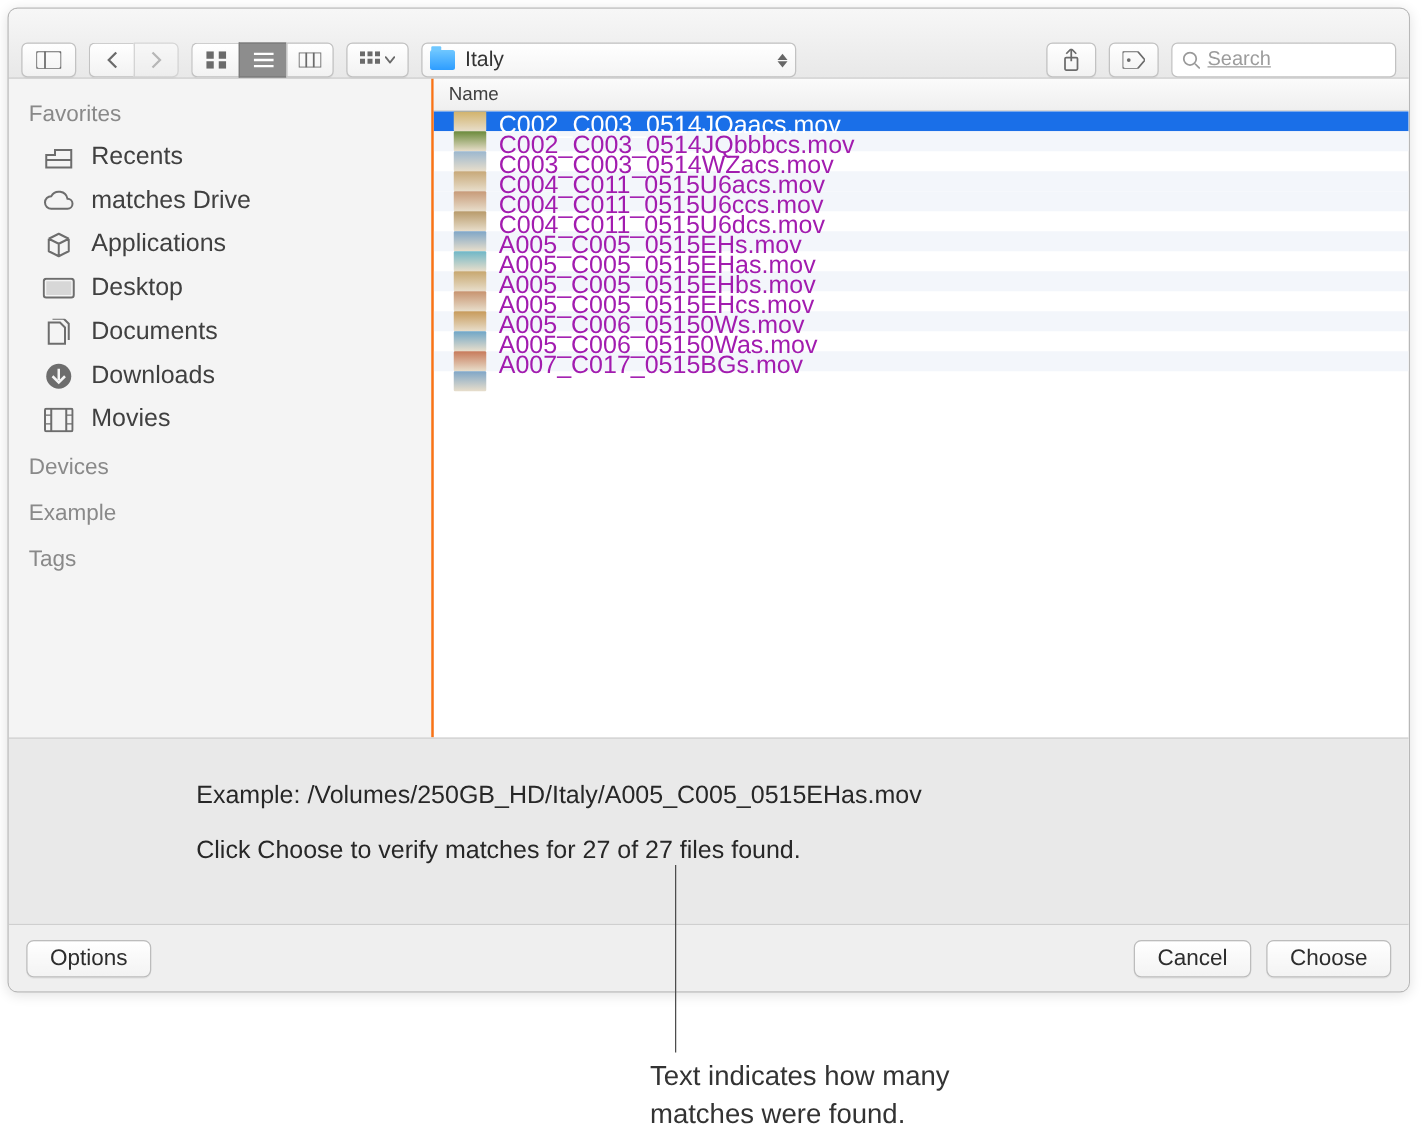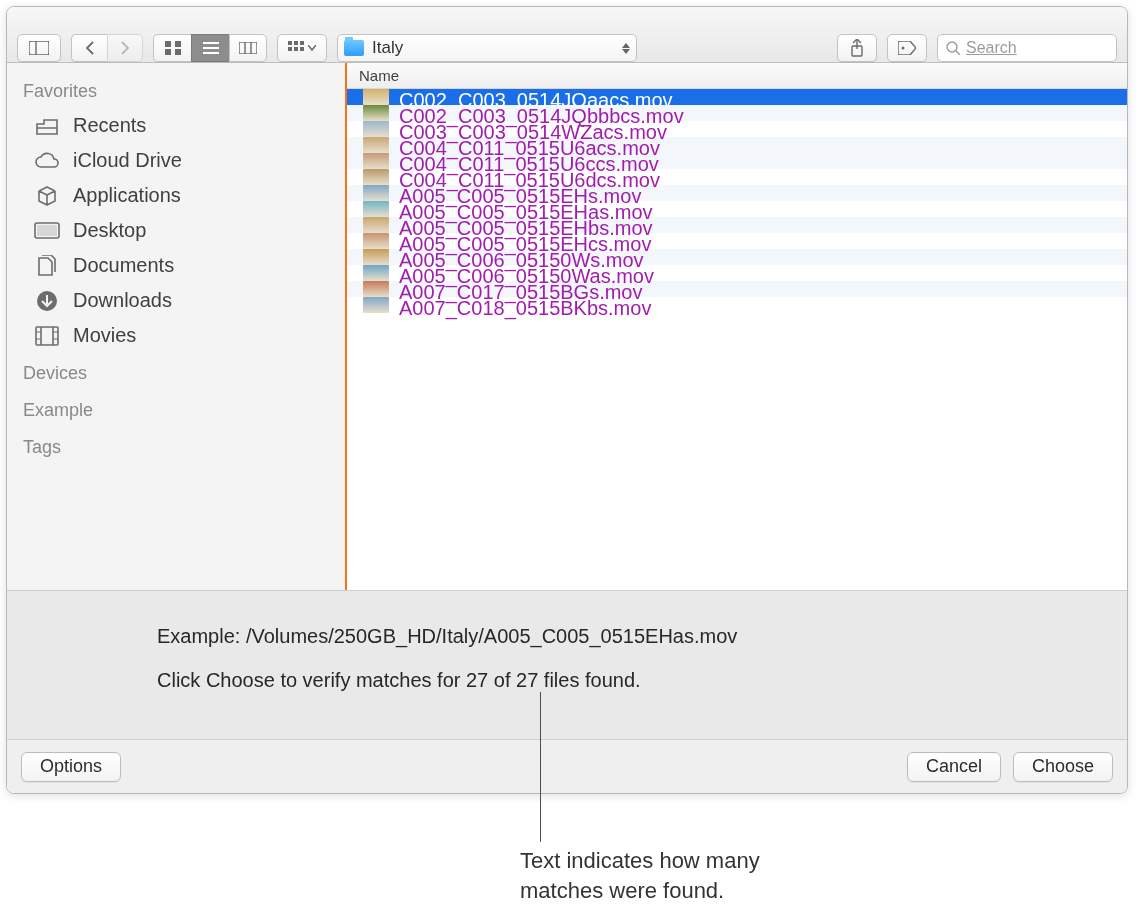--- a/index.html
+++ b/index.html
@@ -314,21 +314,21 @@
               </svg>
             </span>
             <span>Recents</span>
           </div>
           <div class="sb-item">
             <span class="ico">
               <svg width="26" height="18">
                 <path d="M7 15a5 5 0 0 1 0-10 7 7 0 0 1 13 2 4 4 0 0 1 0 8z" fill="none" stroke="#6d6d6d" stroke-width="1.6"></path>
               </svg>
             </span>
-            <span>iCloud Drive</span>
+            <span>matches Drive</span>
           </div>
           <div class="sb-item">
             <span class="ico">
               <svg width="24" height="22">
                 <path d="M4 6 L12 2 L20 6 M4 6 L4 16 L12 20 L20 16 L20 6 M4 6 L12 10 L20 6 M12 10 L12 20" fill="none" stroke="#6d6d6d" stroke-width="1.6" stroke-linejoin="round"></path>
               </svg>
             </span>
             <span>Applications</span>
           </div>
           <div class="sb-item">
@@ -429,21 +429,20 @@
           <div class="row">
             <span class="thumb" style="background:linear-gradient(#6fa6c7, #e8decb)"></span>
             <span class="fname">A005_C006_05150Was.mov</span>
           </div>
           <div class="row alt">
             <span class="thumb" style="background:linear-gradient(#c77a5a, #e8decb)"></span>
             <span class="fname">A007_C017_0515BGs.mov</span>
           </div>
           <div class="row">
             <span class="thumb" style="background:linear-gradient(#7fa6c7, #e8decb)"></span>
-            <span class="fname">A007_C018_0515BKbs.mov</span>
           </div>
           <div class="partial"></div>
         </div>
     </div>
   </div>
 
   <div class="info-panel">
     <p>Example: /Volumes/250GB_HD/Italy/A005_C005_0515EHas.mov</p>
     <p>Click Choose to verify matches for 27 of 27 files found.</p>
   </div>

